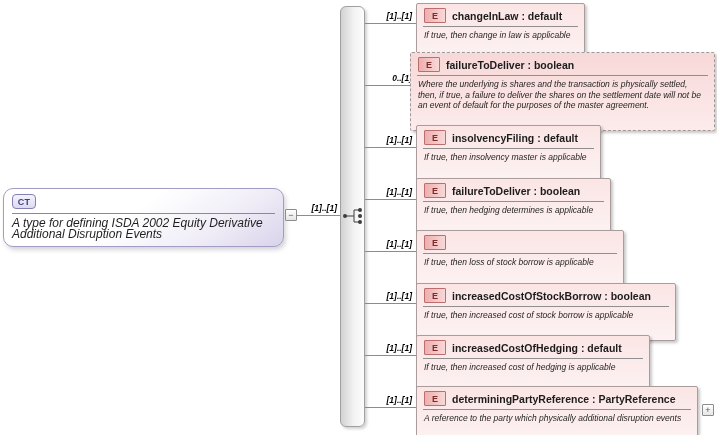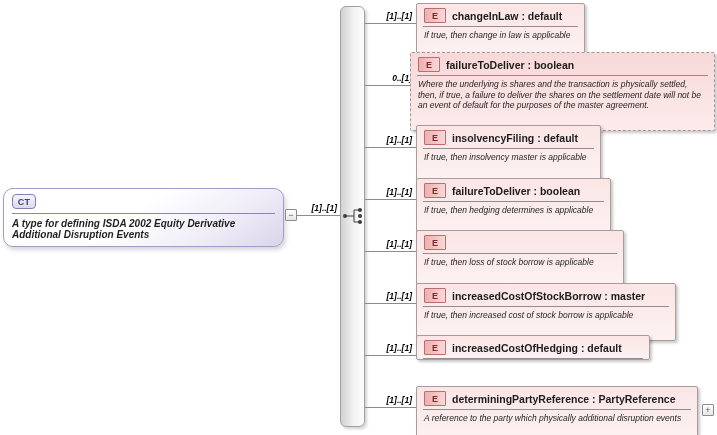--- a/index.html
+++ b/index.html
@@ -15,21 +15,21 @@
     box-shadow:2px 3px 4px rgba(90,90,110,.25);
   }
   .ct-title{display:flex;align-items:flex-end;gap:1px;padding:5px 8px 3px;white-space:nowrap;
     font-weight:bold;font-size:11px;color:#1c1c1c;letter-spacing:.3px;}
   .badge-ct{
     min-width:22px;height:13px;display:flex;align-items:center;justify-content:center;
     font-size:9px;font-weight:bold;color:#3f3f7a;background:linear-gradient(180deg,#f4f3fb,#dddaf0);
     border:1px solid #8480b5;border-radius:4px;
   }
   .ct-sep{height:1px;background:#8a86a8;margin:1px 8px;}
-  .ct-annot{font-style:italic;font-size:10px;line-height:11px;color:#1f1f1f;padding:3px 8px 6px;font-weight:bold;}
+  .ct-annot{font-style:italic;font-size:12px;line-height:11px;color:#1f1f1f;padding:3px 8px 6px;}
 
   
   .el{
     position:absolute;box-sizing:border-box;border-radius:2px;
     background:linear-gradient(180deg,#fbe5e5 0%,#fdf2f2 100%);
     border:1px solid #a89c9c;
     box-shadow:2px 2px 3px rgba(0,0,0,.22);
   }
   .el.dashed{
     border:1px dashed #9a9a9a;
@@ -168,34 +168,35 @@
     </div>
     <div class="el-sep"></div>
     <div class="el-annot">If true, then loss of stock borrow is applicable</div>
   </div>
 
   <div class="ln ln-5"></div>
   <div class="lb lb-5">[1]..[1]</div>
   <div class="el el-5">
     <div class="el-title">
       <span class="badge-e">E</span>
-      <span>increasedCostOfStockBorrow : master</span>
+      <span>increasedCostOfStockBorrow : boolean</span>
     </div>
     <div class="el-sep"></div>
     <div class="el-annot">If true, then increased cost of stock borrow is applicable</div>
   </div>
 
   <div class="ln ln-6"></div>
   <div class="lb lb-6">[1]..[1]</div>
   <div class="el el-6">
     <div class="el-title">
       <span class="badge-e">E</span>
       <span>increasedCostOfHedging : default</span>
     </div>
     <div class="el-sep"></div>
+    <div class="el-annot">If true, then increased cost of hedging is applicable</div>
   </div>
 
   <div class="ln ln-7"></div>
   <div class="lb lb-7">[1]..[1]</div>
   <div class="el el-7">
     <div class="el-title">
       <span class="badge-e">E</span>
       <span>determiningPartyReference : PartyReference</span>
     </div>
     <div class="el-sep"></div>

